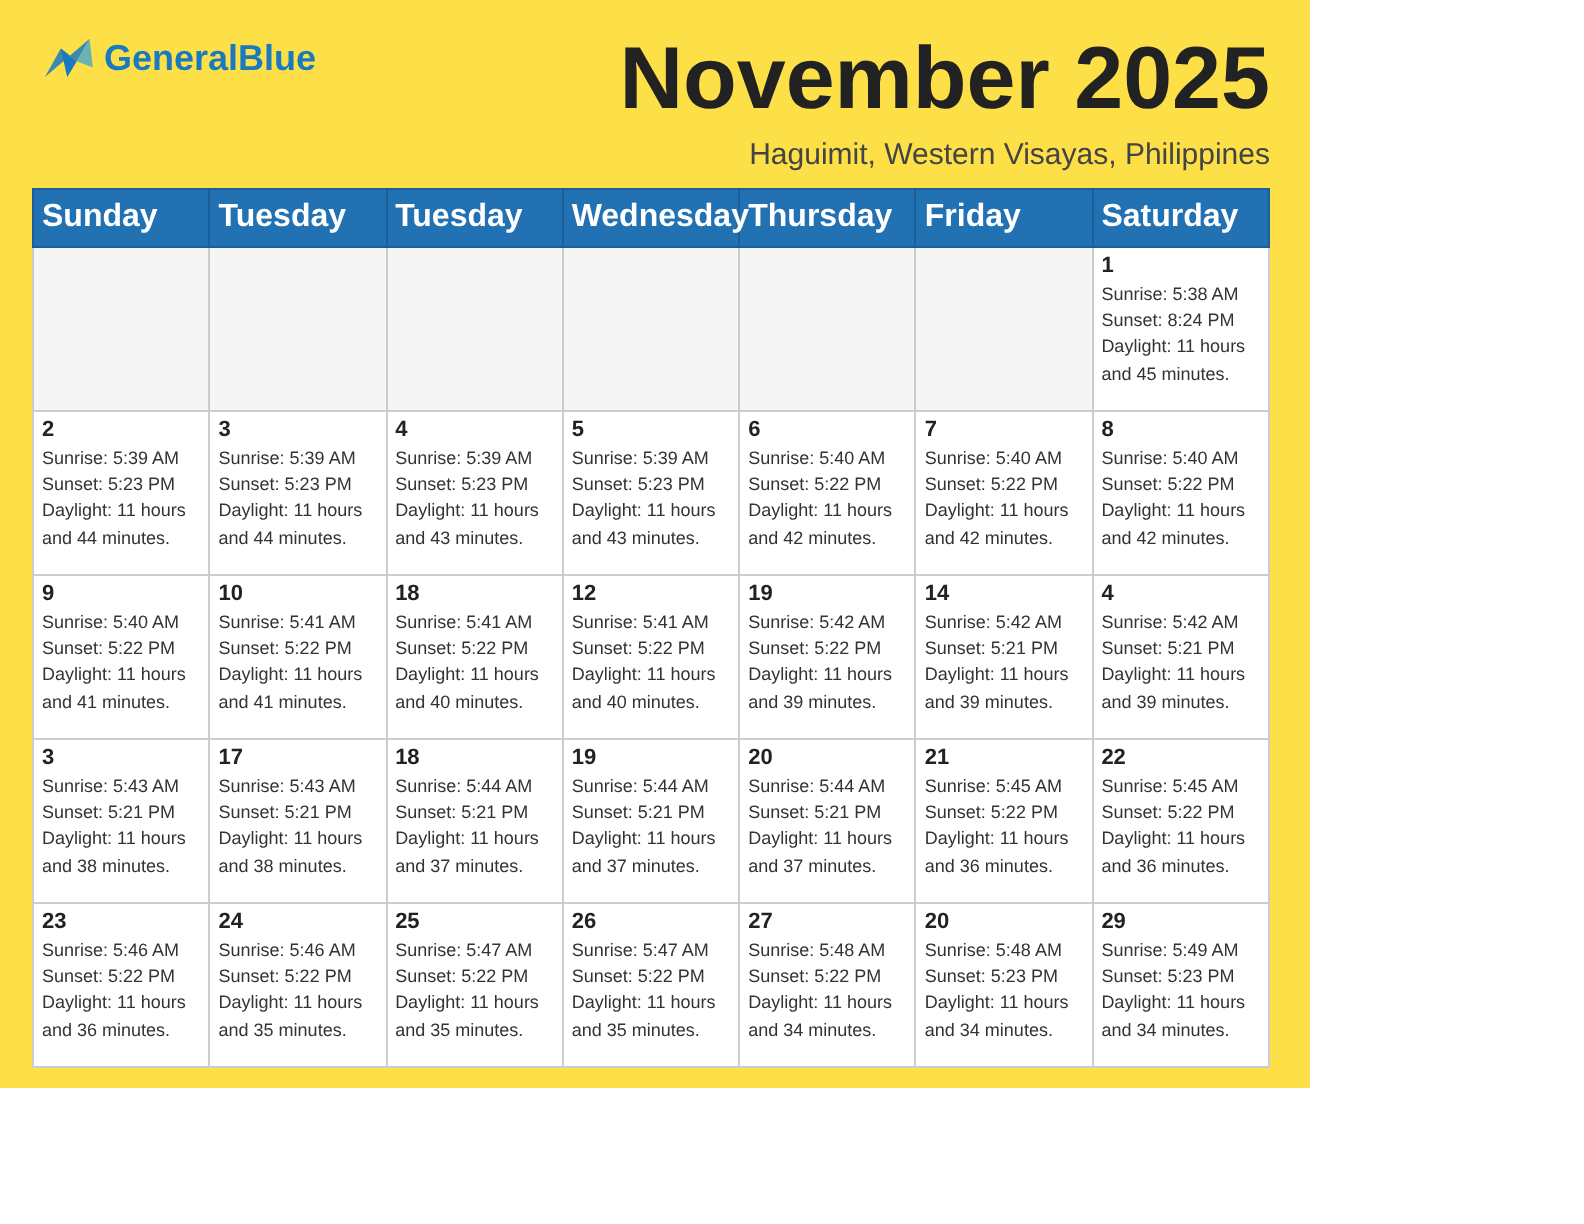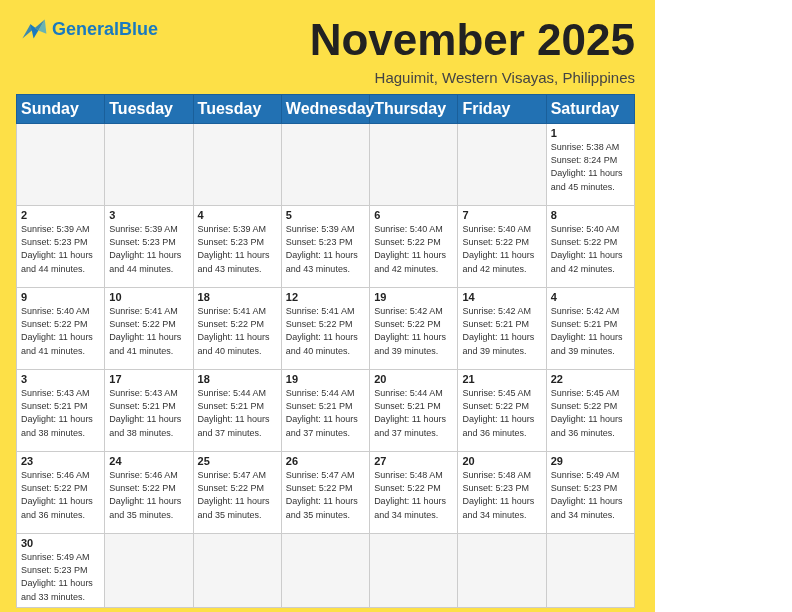--- a/index.html
+++ b/index.html
@@ -349,30 +349,15 @@
 and 34 minutes.</div>
           </td>
           <td>
             <div class="day-num">29</div>
             <div class="day-info" style="white-space: pre-line;">Sunrise: 5:49 AM
 Sunset: 5:23 PM
 Daylight: 11 hours
 and 34 minutes.</div>
           </td>
         </tr>
-        <tr class="last-row">
-          <td>
-            <div class="day-num">30</div>
-            <div class="day-info" style="white-space: pre-line;">Sunrise: 5:49 AM
-Sunset: 5:23 PM
-Daylight: 11 hours
-and 33 minutes.</div>
-          </td>
-          <td class="empty"></td>
-          <td class="empty"></td>
-          <td class="empty"></td>
-          <td class="empty"></td>
-          <td class="empty"></td>
-          <td class="empty"></td>
-        </tr>
       </tbody>
   </table>
 </div>
 
 </body></html>

